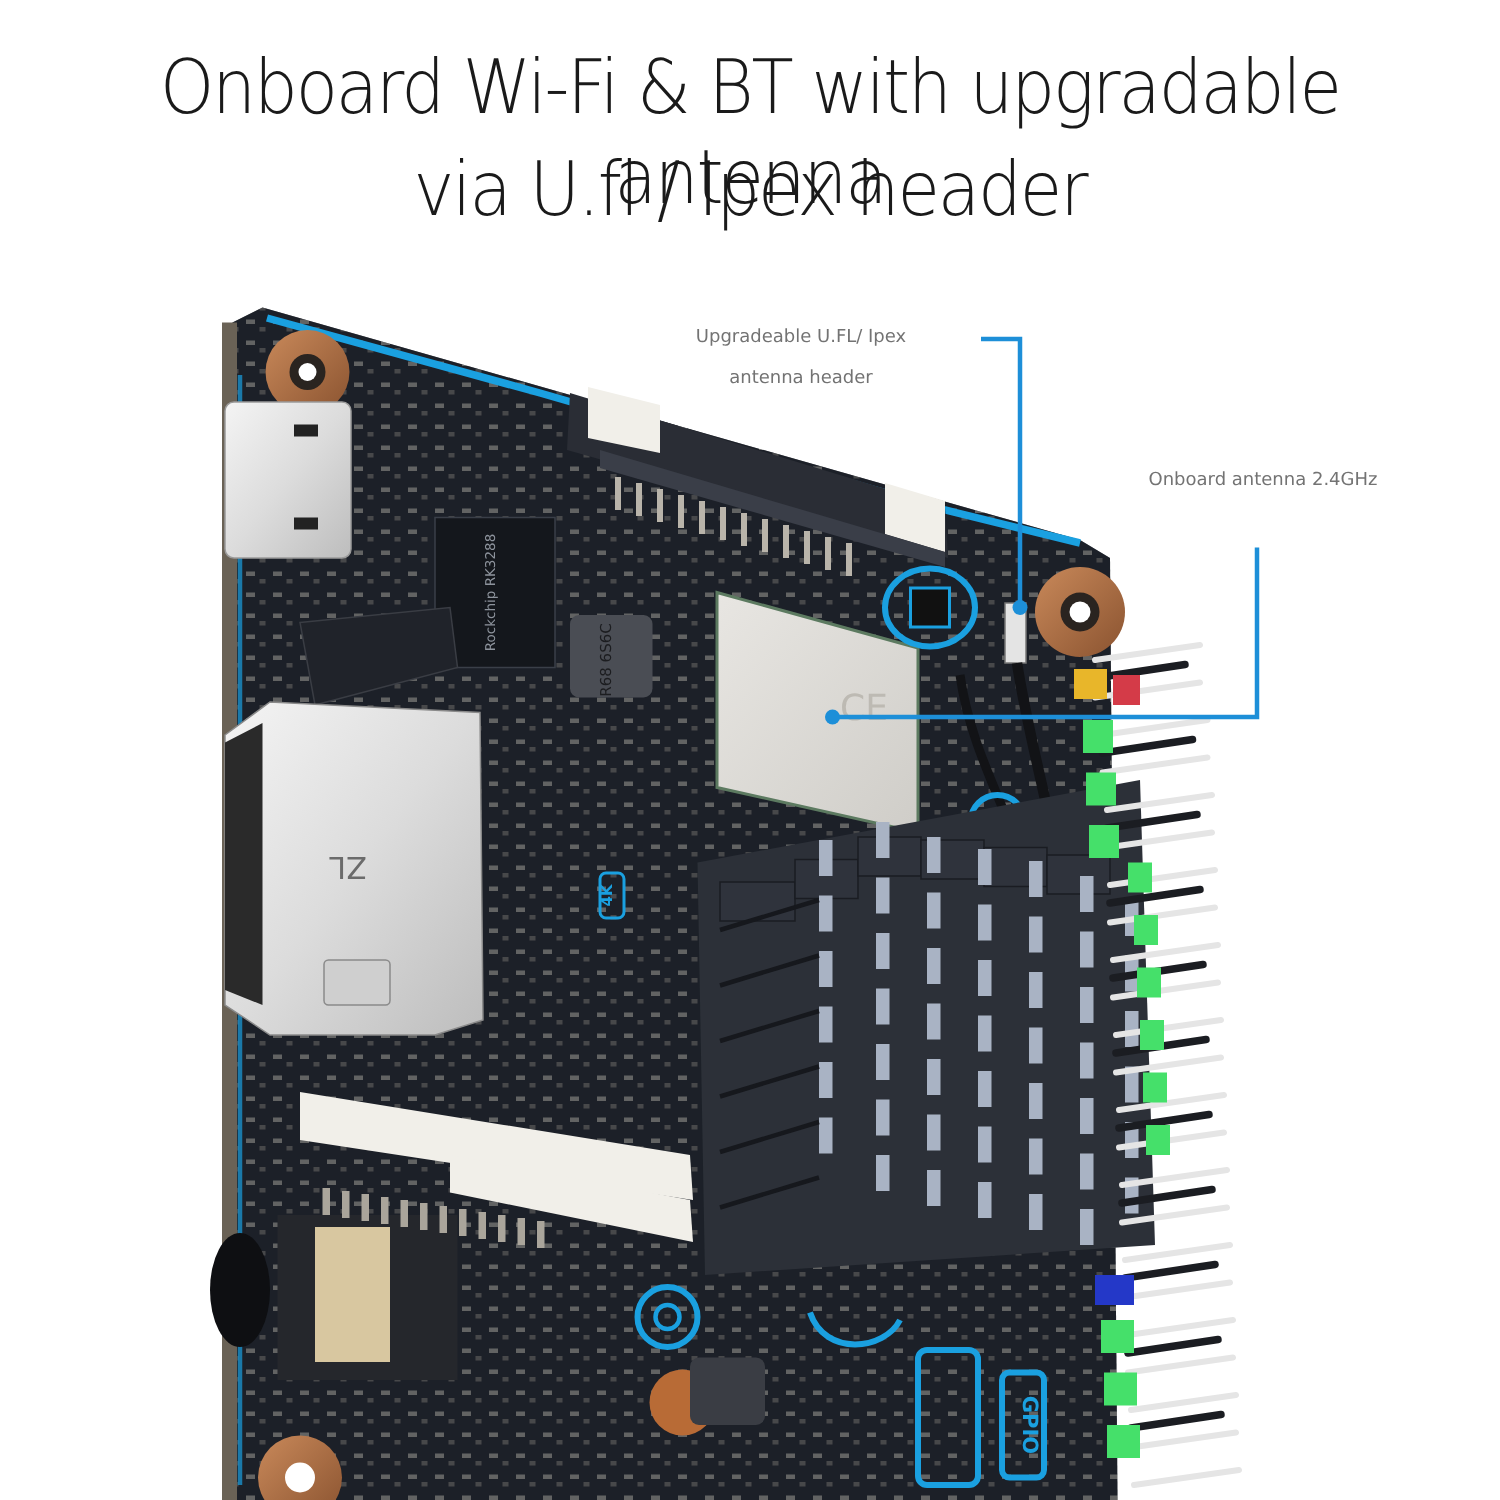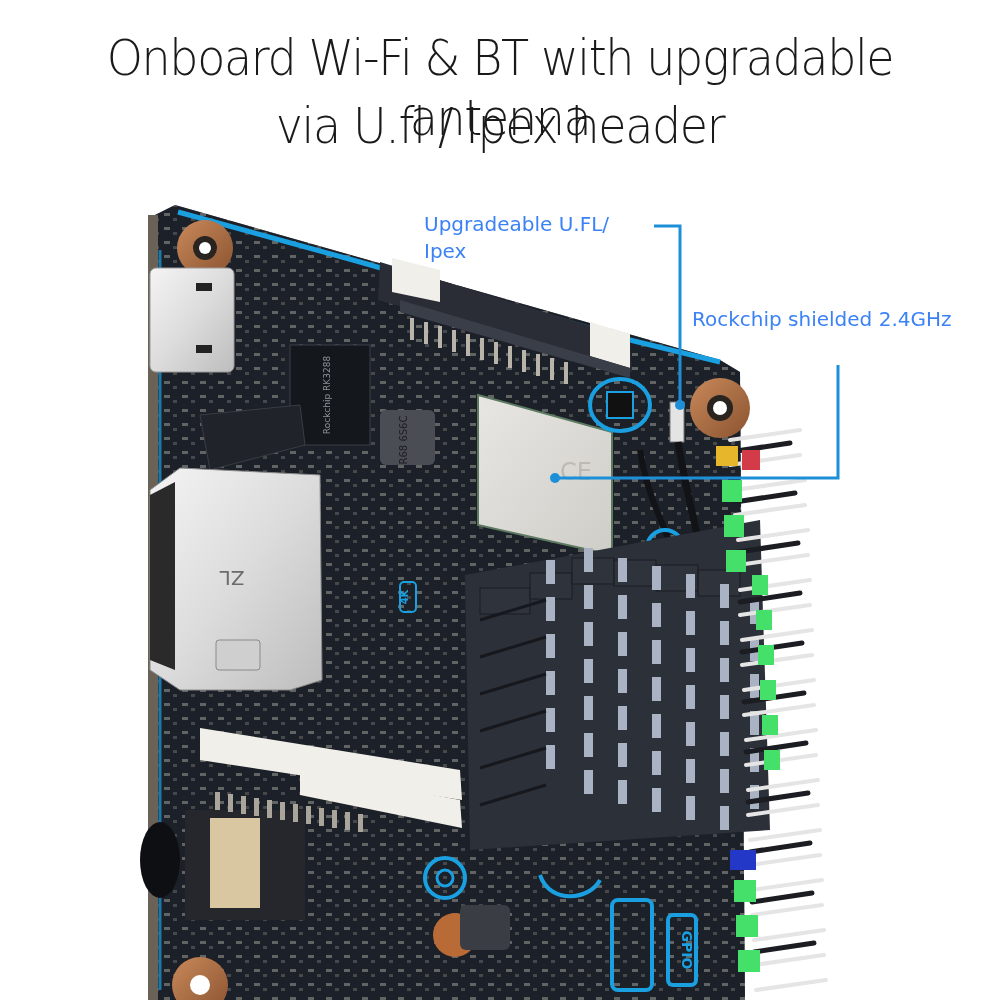--- a/index.html
+++ b/index.html
@@ -1,38 +1,39 @@
 <!DOCTYPE html>
 <html><head>
   <meta charset="utf-8">
   <style>
     html, body { margin: 0; padding: 0; background: #ffffff; }
     body { width: 1000px; height: 1000px; position: relative; overflow: hidden; font-family: "Liberation Sans", "DejaVu Sans", sans-serif; }
     .headline { position: absolute; left: 0; width: 1000px; text-align: center; color: #1a1a1a; font-family: "DejaVu Sans", "Liberation Sans", sans-serif; font-weight: 200; letter-spacing: -1.5px; }
     .headline .l1 { position: absolute; top: 28px; left: 0; width: 1000px; font-size: 50px; line-height: 60px; transform: scaleX(0.92); transform-origin: center; }
     .headline .l2 { position: absolute; top: 96px; left: 0; width: 1000px; font-size: 50px; line-height: 60px; transform: scaleX(0.92); transform-origin: center; }
-    .callout { position: absolute; color: #3b82f6; font-family: "DejaVu Sans", sans-serif; font-size: 20px; line-height: 27px; z-index: 5; }
+    .callout { position: absolute; color: #737373; font-family: "DejaVu Sans", sans-serif; font-size: 12px; line-height: 27px; text-align: center; z-index: 5; }
     .callout-1 { left: 424px; top: 211px; width: 220px; }
     .callout-2 { left: 692px; top: 306px; width: 300px; }
     svg.scene { position: absolute; left: 0; top: 0; width: 1000px; height: 1000px; }
     .overlay { position: absolute; left: 0; top: 0; width: 1000px; height: 1000px; pointer-events: none; z-index: 6; }
   </style>
 </head>
 <body>
 
 <div class="headline">
   <div class="l1">Onboard Wi-Fi &amp; BT with upgradable antenna</div>
   <div class="l2">via U.fl / Ipex header</div>
 </div>
 
 <div class="callout callout-1">
   <div>Upgradeable U.FL/ Ipex</div>
+  <div>antenna header</div>
 </div>
 <div class="callout callout-2">
-  <div>Rockchip shielded 2.4GHz</div>
+  <div>Onboard antenna 2.4GHz</div>
 </div>
 
 <svg class="scene" viewBox="0 0 1000 1000" xmlns="http://www.w3.org/2000/svg">
   <defs>
     <linearGradient id="metal" x1="0" y1="0" x2="1" y2="1">
       <stop offset="0" stop-color="#f4f4f4"></stop>
       <stop offset="0.5" stop-color="#dcdcdc"></stop>
       <stop offset="1" stop-color="#bdbdbd"></stop>
     </linearGradient>
     <linearGradient id="shield" x1="0" y1="0" x2="1" y2="1">

